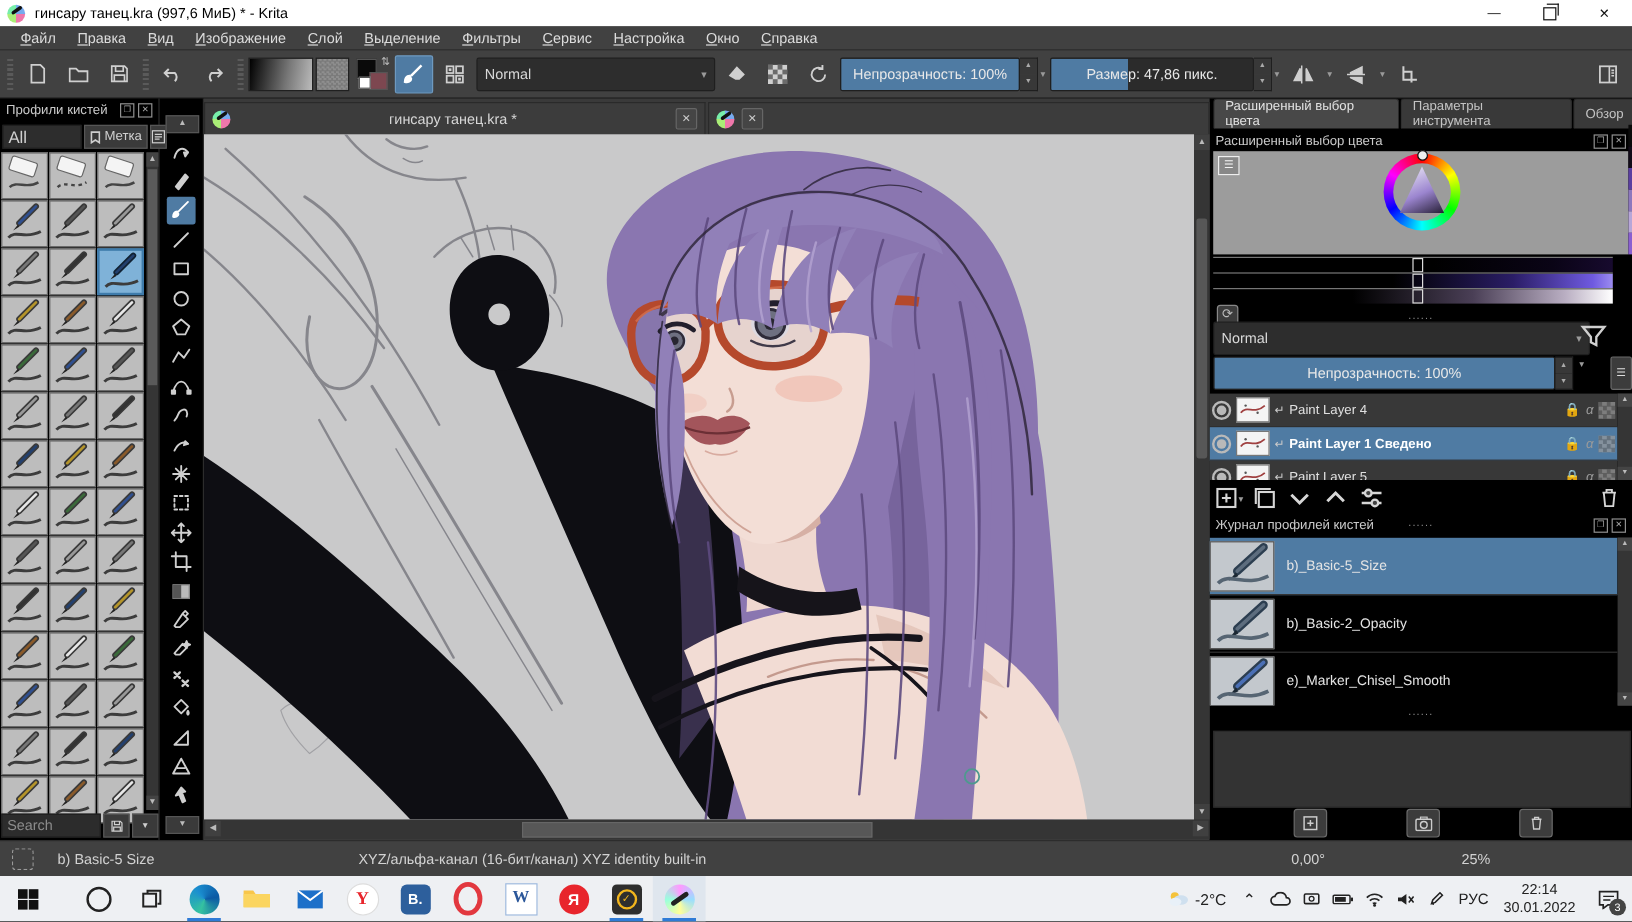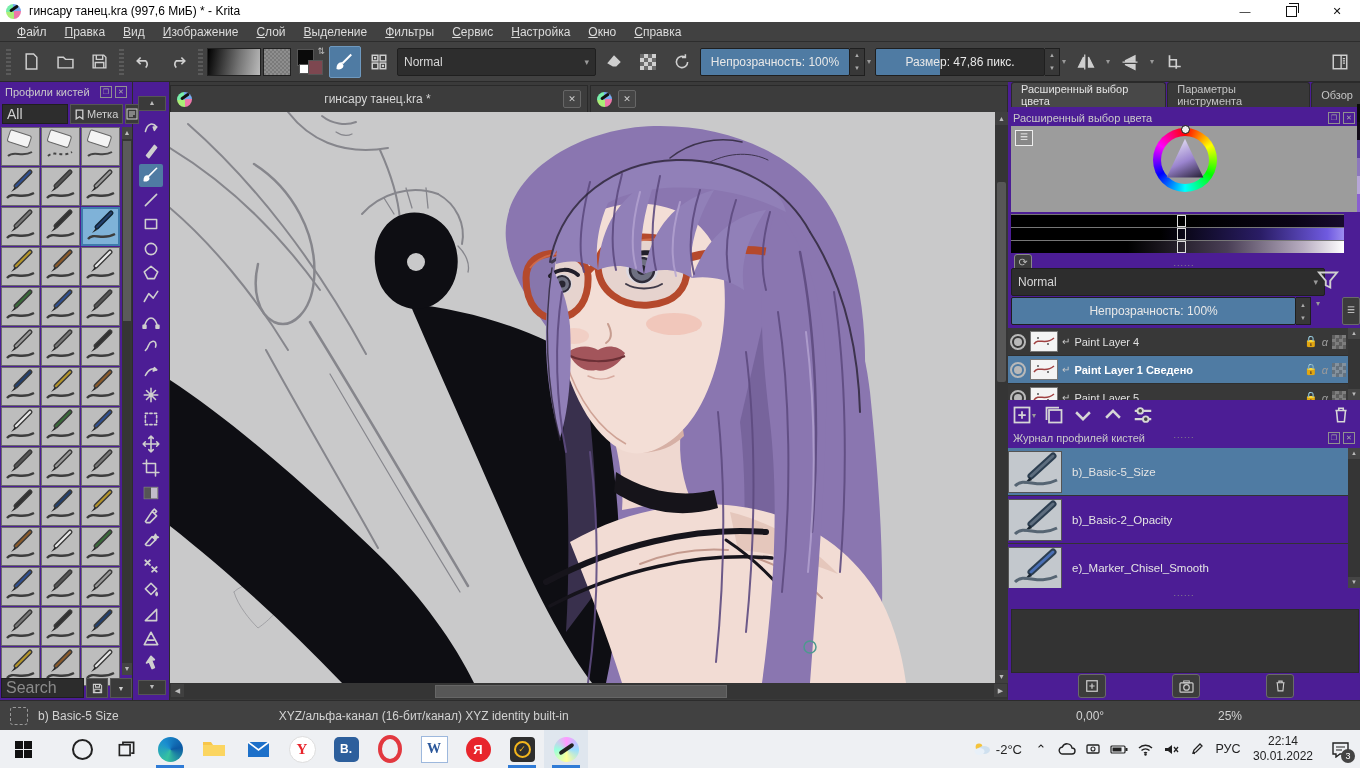--- a/index.html
+++ b/index.html
@@ -50,21 +50,21 @@
   #blend-combo{width:185px;}
   .slider-wrap{display:flex;align-items:center;}
   .kslider{position:relative;height:26px;background:#2b2b2b;border:1px solid #1f1f1f;border-radius:2px;overflow:hidden;}
   .kslider .fill{position:absolute;left:0;top:0;bottom:0;background:#4f7ba3;}
   .kslider .lab{position:absolute;inset:0;display:flex;align-items:center;justify-content:center;
      color:#e8e8e8;font-size:12px;white-space:nowrap;}
   .spin{display:flex;flex-direction:column;width:14px;height:26px;border:1px solid #1f1f1f;border-left:none;}
   .spin span{flex:1;display:flex;align-items:center;justify-content:center;font-size:6px;color:#aaa;background:#383838;}
   .mini-arr{font-size:8px;color:#9a9a9a;margin:0 2px;}
   
-  #main{left:0;top:82px;width:1360px;height:618px;background:#4c1d95;}
+  #main{left:0;top:82px;width:1360px;height:618px;background:#000000;}
   
   #left-docker{left:0;top:0;width:133px;height:618px;border-right:1px solid #2c2c2c;box-sizing:border-box;}
   .docker-head{height:20px;display:flex;align-items:center;padding:0 5px;color:#c9c9c9;font-size:11px;}
   .mini-ics{margin-left:auto;display:flex;gap:3px;}
   .mini-ic{width:10px;height:10px;border:1px solid #909090;color:#a8a8a8;font-size:7px;
      line-height:9px;text-align:center;}
   .ld-controls{display:flex;align-items:center;gap:2px;padding:1px 2px;height:22px;}
   .sm-combo{height:18px;background:#2d2d2d;border:1px solid #1f1f1f;display:flex;align-items:center;
      padding:0 4px;font-size:14px;color:#d0d0d0;flex:0 0 56px;}
   .tag-btn{height:18px;border:1px solid #565656;background:#3a3a3a;display:flex;align-items:center;
@@ -73,21 +73,21 @@
      align-items:center;justify-content:center;color:#cfcfcf;}
   #brush-grid{left:1px;top:45px;width:120px;height:548px;display:grid;
      grid-template-columns:repeat(3,39px);grid-auto-rows:39px;gap:1px;}
   .bcell{background:#bdbdbd;border:1px solid #6a6a6a;box-sizing:border-box;position:relative;overflow:hidden;}
   .bcell.sel{background:#7fb2d8;border:2px solid #3e7bab;}
   #bg-scroll{left:122px;top:45px;width:10px;height:548px;background:#353535;}
   #bg-scroll .thumbv{position:absolute;left:1px;top:14px;width:8px;height:180px;background:#5a5a5a;}
   #bg-scroll .sarr{position:absolute;left:0;width:10px;height:12px;color:#bbb;font-size:7px;text-align:center;line-height:12px;background:#444;}
   .search-row{position:absolute;left:0;top:594px;width:133px;height:24px;display:flex;align-items:center;gap:2px;padding:1px;box-sizing:border-box;}
   .search-input{flex:1;height:18px;background:#2c2c2c;border:1px solid #1e1e1e;color:#bbb;
-     font-size:16px;padding:0 4px;font-family:"Liberation Sans",sans-serif;min-width:0;}
+     font-size:12px;padding:0 4px;font-family:"Liberation Sans",sans-serif;min-width:0;}
   .search-input::placeholder{color:#8b8b8b;}
   
   #toolbox{left:133px;top:0;width:37px;height:618px;border-right:1px solid #2c2c2c;box-sizing:border-box;}
   .tb-scroll{position:absolute;left:5px;width:26px;height:13px;background:#3a3a3a;border:1px solid #555;
      color:#bbb;font-size:7px;text-align:center;line-height:12px;}
   .tool{position:absolute;left:6px;width:24px;height:23px;display:flex;align-items:center;
      justify-content:center;border-radius:2px;color:#cfcfcf;}
   .tool.active{background:#4f7ba3;}
   
   #canvas-wrap{left:170px;top:0;width:838px;height:618px;background:#3a3a3a;}
@@ -154,21 +154,21 @@
   .hthumbimg{width:52px;height:40px;background:#c3c8cd;border:1px solid #555;position:relative;overflow:hidden;flex:0 0 52px;}
   .hname{font-size:11.5px;color:#e4e4e4;}
   #hist-scroll{position:absolute;left:340px;top:366px;width:12px;height:140px;background:#353535;}
   #hist-scroll span{position:absolute;left:0;width:12px;height:11px;font-size:6px;color:#bbb;text-align:center;line-height:11px;background:#454545;}
   #snap-well{position:absolute;left:3px;top:527px;width:346px;height:62px;background:#333333;border:1px solid #2a2a2a;}
   #snap-btns{position:absolute;left:0;top:592px;width:352px;height:24px;display:flex;gap:66px;padding-left:70px;box-sizing:border-box;}
   .snap-b{width:26px;height:22px;border:1px solid #6a6a6a;border-radius:3px;background:#3c3c3c;
      display:flex;align-items:center;justify-content:center;color:#ccc;}
   
   #statusbar{left:0;top:700px;width:1360px;height:30px;background:#414141;border-top:1px solid #2c2c2c;
-     display:flex;align-items:center;color:#d2d2d2;font-size:12px;box-sizing:border-box;}
+     display:flex;align-items:center;color:#d2d2d2;font-size:12px;box-sizing:border-box;gap:10px;}
   .sel-ic{width:16px;height:16px;margin:0 10px 0 10px;border:1px dashed #9a9a9a;border-radius:3px;}
   
   #taskbar{left:0;top:730px;width:1360px;height:38px;background:#eef0f3;display:flex;align-items:center;color:#222;}
   .tb-start{width:46px;height:38px;display:flex;align-items:center;justify-content:center;}
   .win-logo{display:grid;grid-template-columns:8px 8px;grid-template-rows:8px 8px;gap:1px;}
   .win-logo div{background:#111;}
   #tb-search{width:312px;height:32px;background:#fff;border:1px solid #b9bcc2;display:flex;align-items:center;
      gap:8px;padding:0 9px;box-sizing:border-box;}
   #tb-search input{border:none;outline:none;flex:1;font-size:13.5px;color:#333;font-family:"Liberation Sans",sans-serif;min-width:0;}
   #tb-search input::placeholder{color:#555;}

